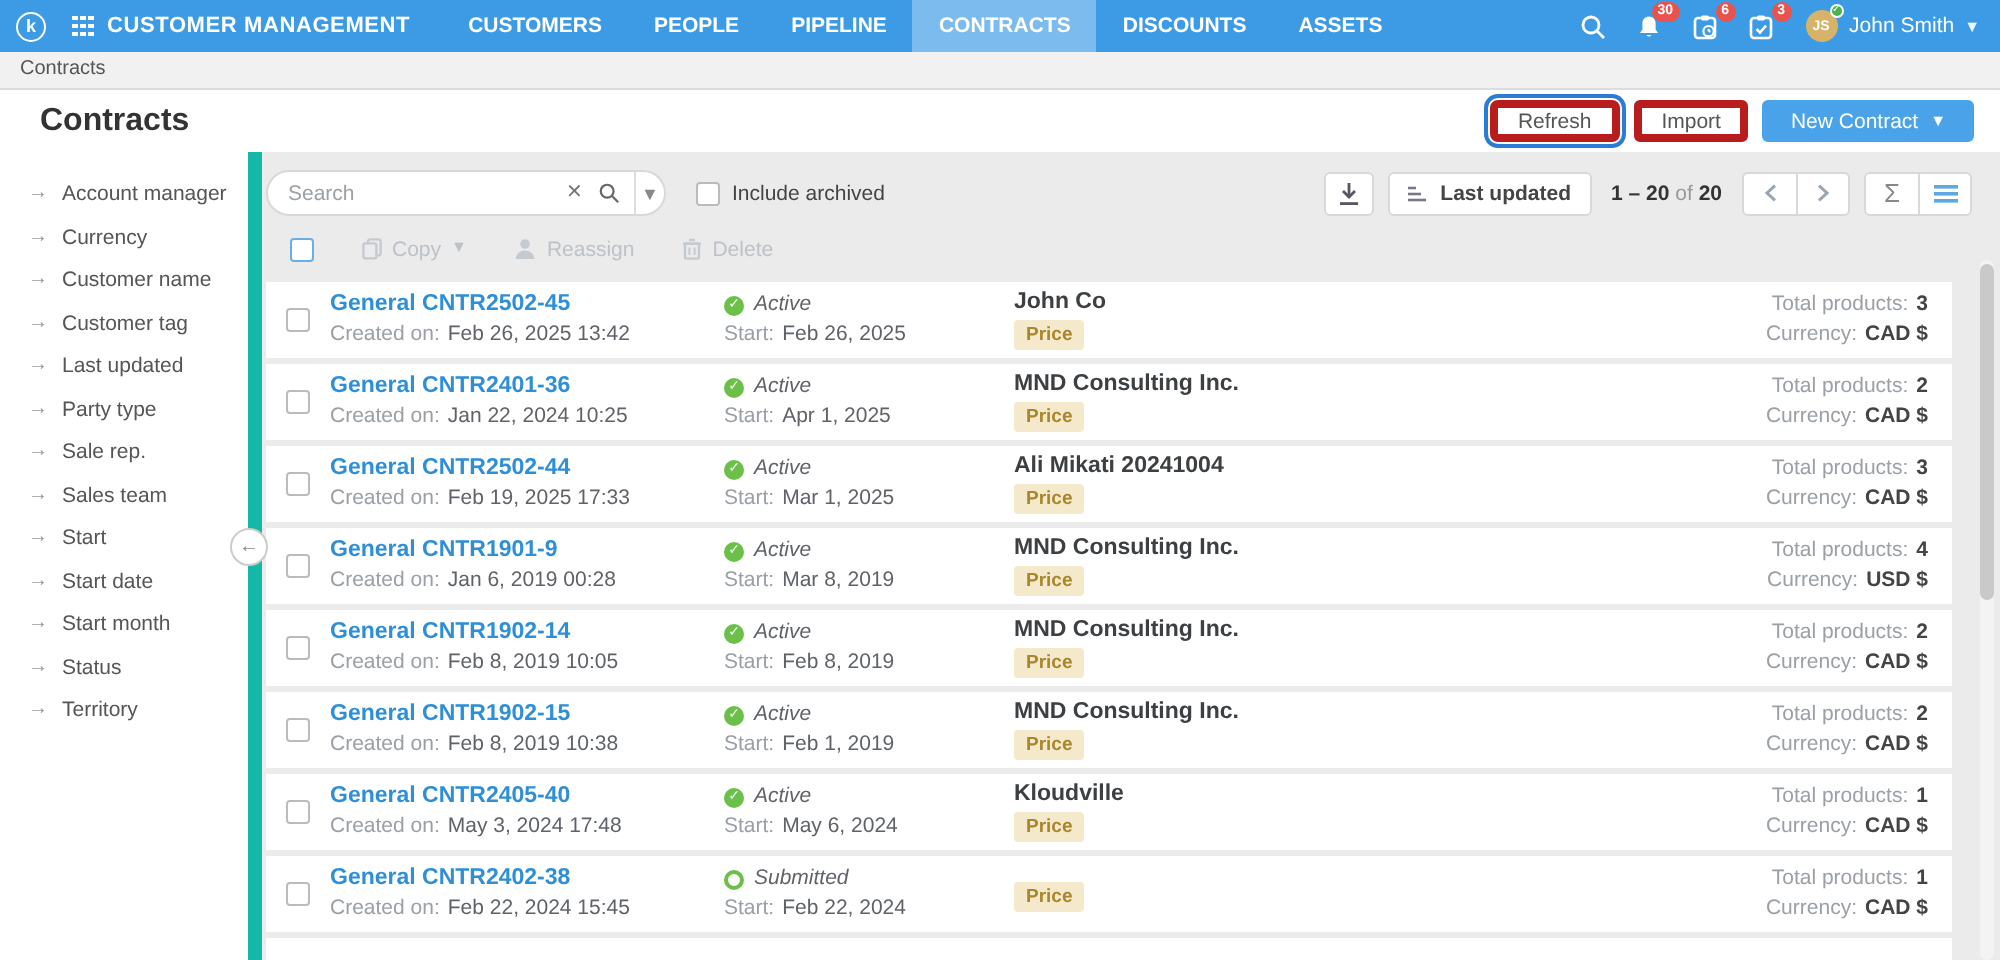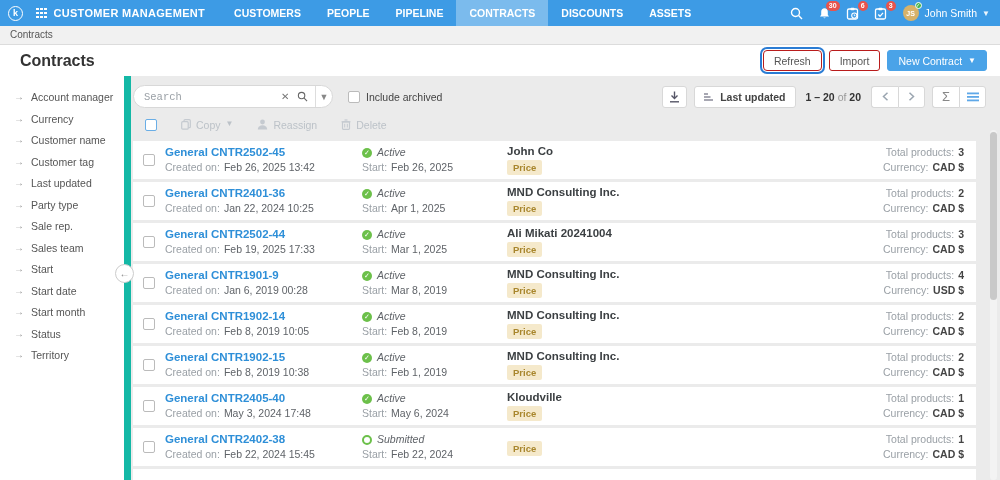--- a/index.html
+++ b/index.html
@@ -32,21 +32,21 @@
 
   
   .breadcrumb-bar { height:19px; background:#f1f1f1; border-bottom:1px solid #dcdcdc;
     line-height:18px; padding-left:10px; font-size:10px; color:#555; }
 
   
   .page-header { height:31px; background:#fff; display:flex; align-items:center; }
   .page-title { font-size:16px; font-weight:bold; color:#333; margin-left:20px; }
   .header-actions { margin-left:auto; display:flex; align-items:center; margin-right:13px; gap:7px; }
   .btn { height:21px; padding:0 10px; font-size:10.5px; color:#555; background:#fff;
-    border:1px solid #b91c1c; border-radius:3px; cursor:pointer;
+    border:4px solid #b91c1c; border-radius:3px; cursor:pointer;
     font-family:inherit; display:flex; align-items:center; }
   .btn-refresh { box-shadow:0 0 0 1px #fff, 0 0 0 3px #2a7cd4; border-radius:4px; }
   .btn-primary { background:#4aa3e8; border-color:#4aa3e8; color:#fff;justify-content:center; }
   .btn-primary .caret { font-size:8px; margin-left:6px; }
 
   
   .main { display:flex; height:404px; }
   .sidebar { width:131px; background:#fff; border-right:7px solid #14b8a6; position:relative;
     padding-top:15px; flex-shrink:0; }
   .side-item { display:flex; align-items:center; padding:0 10px 0 14px; margin-bottom:9.5px;
@@ -57,21 +57,21 @@
     background:#fff; border:1px solid #ccc; border-radius:50%; color:#888; font-size:10px;
     display:flex; align-items:center; justify-content:center; cursor:pointer; z-index:3; }
 
   .content { flex:1; position:relative; padding:9px 14px 0 2px; display:flex; flex-direction:column; }
 
   
   .controls-row { display:flex; align-items:center; height:23px; margin-bottom:5px; }
   .search-pill { width:200px; height:23px; background:#fff; border:1px solid #d8d8d8;
     border-radius:12px; display:flex; align-items:center; overflow:hidden; }
   .search-pill input { border:none; outline:none; flex:1; font-size:10.5px; padding-left:10px;
-    color:#444; font-family:Liberation Mono, monospace; background:transparent; }
+    color:#444; font-family:Liberation Sans, sans-serif; background:transparent; }
   .search-pill input::placeholder { color:#9aa0a6; }
   .pill-x { color:#777; font-size:10px; padding:0 4px; cursor:pointer; }
   .pill-mag { padding:0 4px; cursor:pointer; display:flex; }
   .pill-div { width:1px; height:23px; background:#ddd; margin-left:3px; }
   .pill-caret { width:24px; text-align:center; color:#888; font-size:9px; cursor:pointer; }
   .cb { width:12px; height:12px; background:#fff; border:1px solid #bbb; border-radius:2px;
     flex-shrink:0; cursor:pointer; }
   .cb-blue { border-color:#6aaee6; }
   .include-wrap { display:flex; align-items:flex-end; margin-left:15px; gap:6px; }
   .include-wrap label { font-size:10.5px; color:#444; cursor:pointer; }

